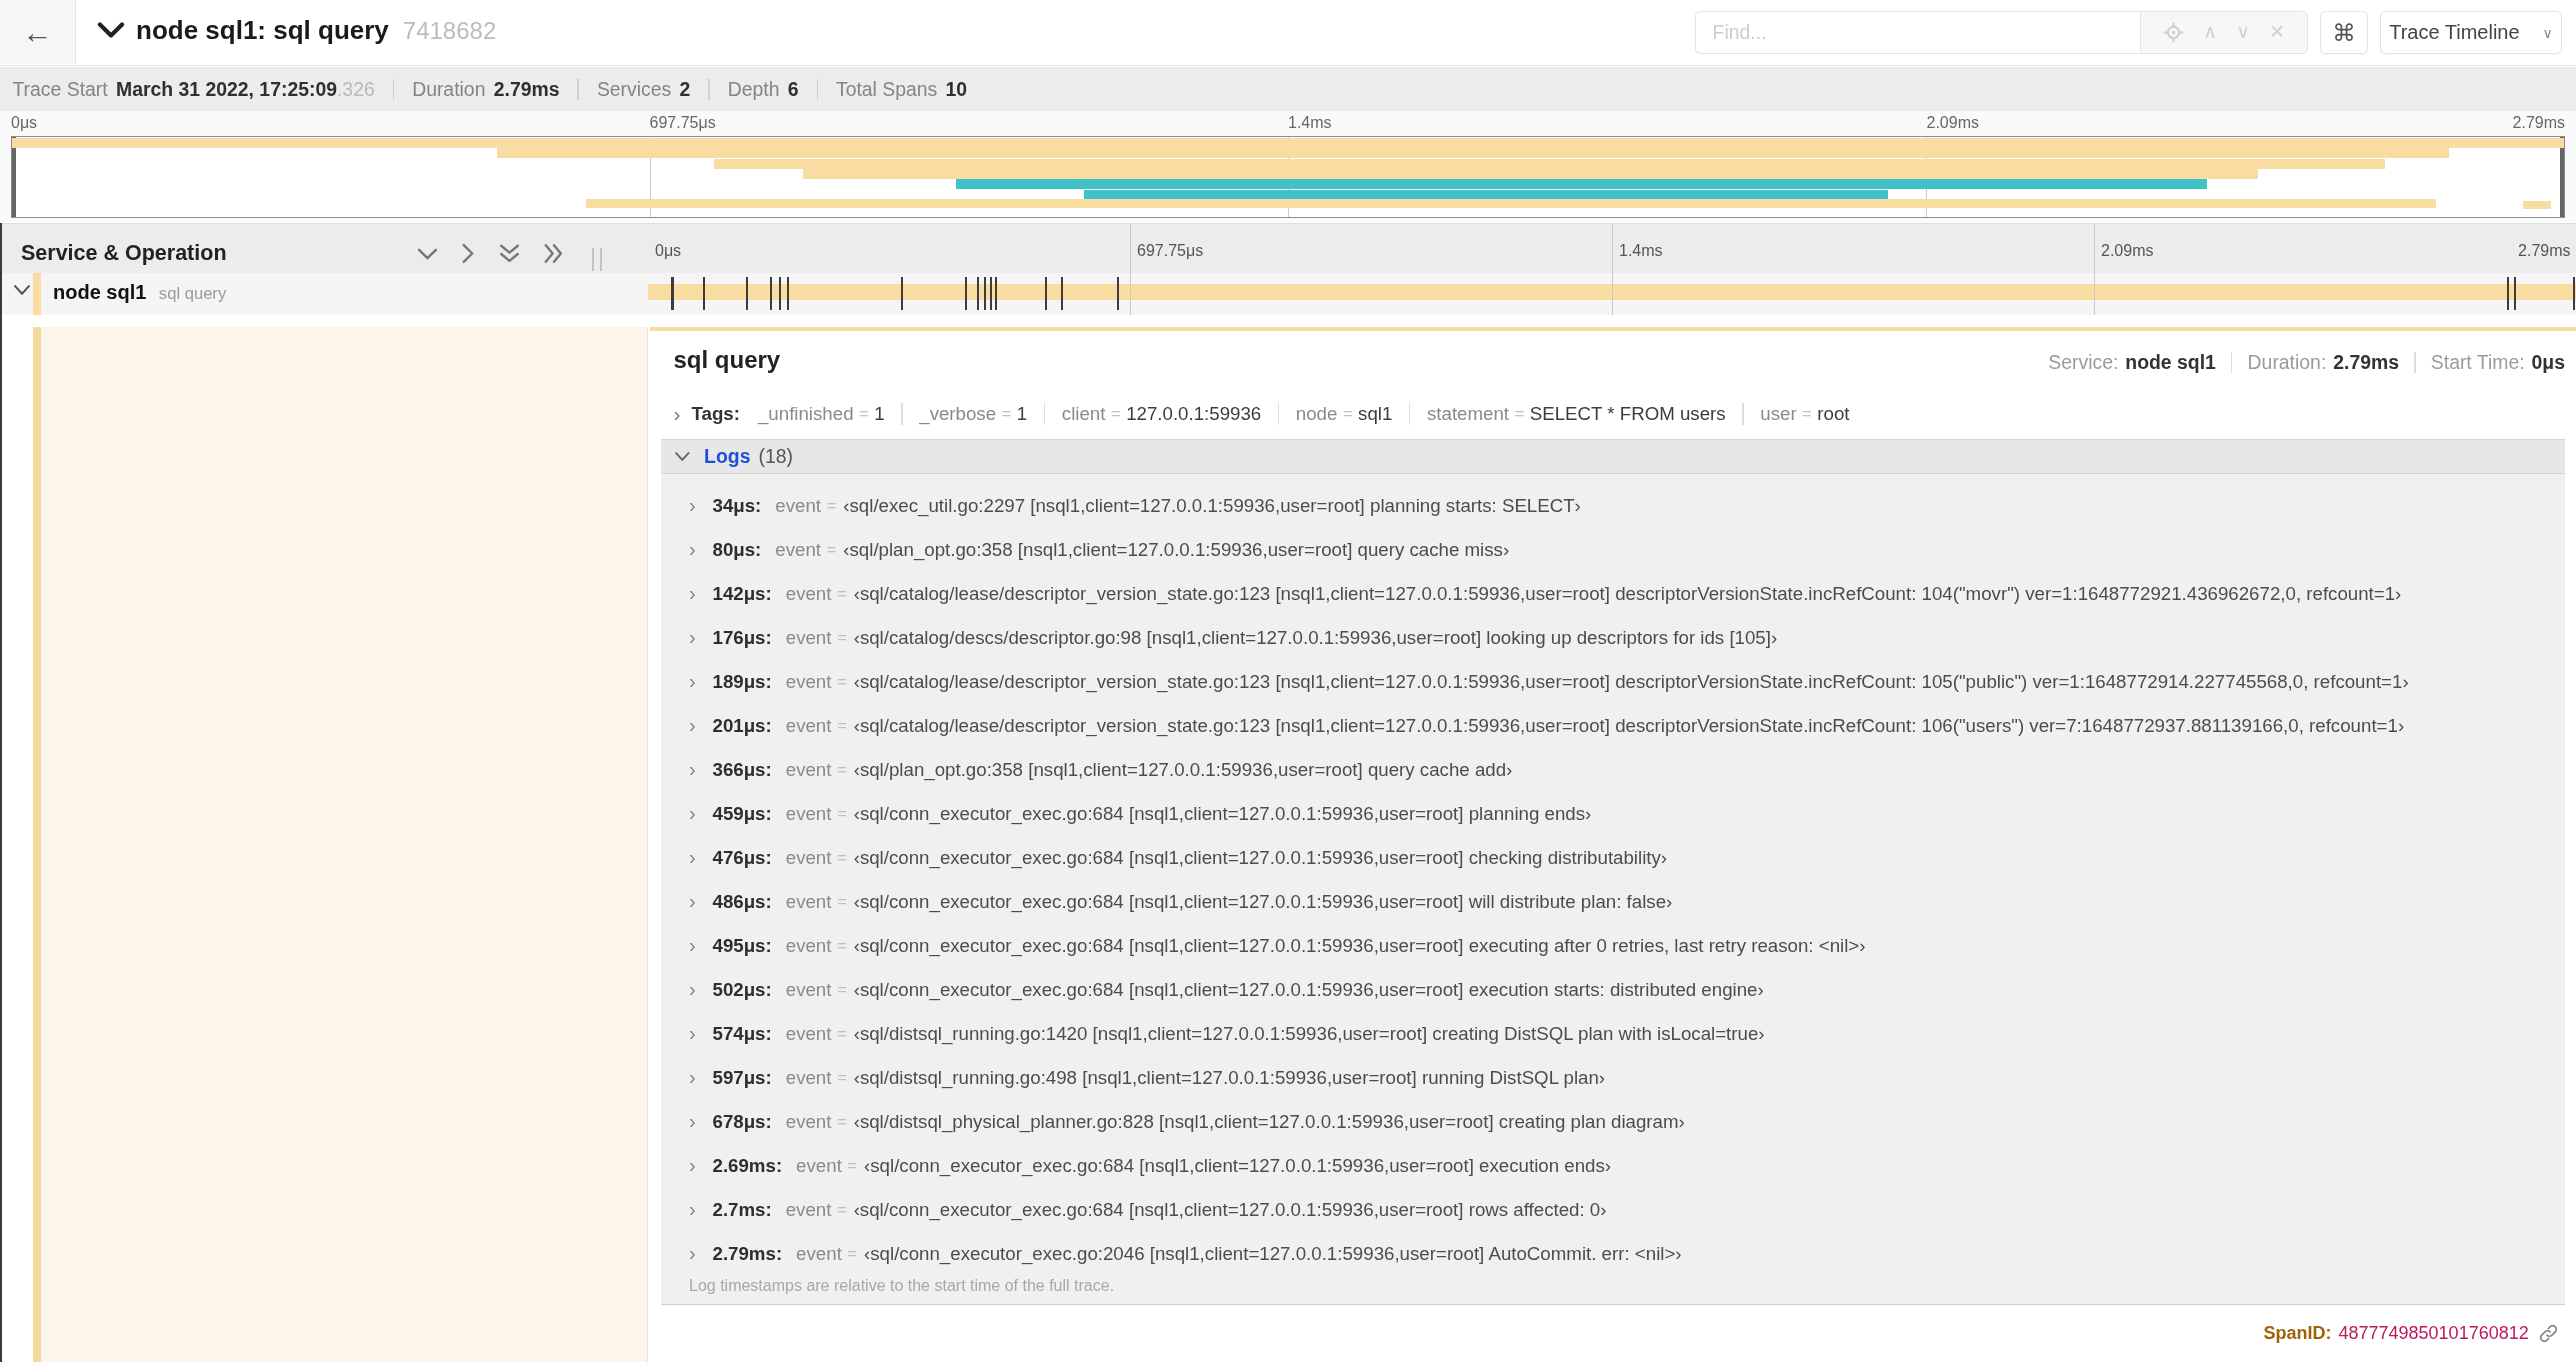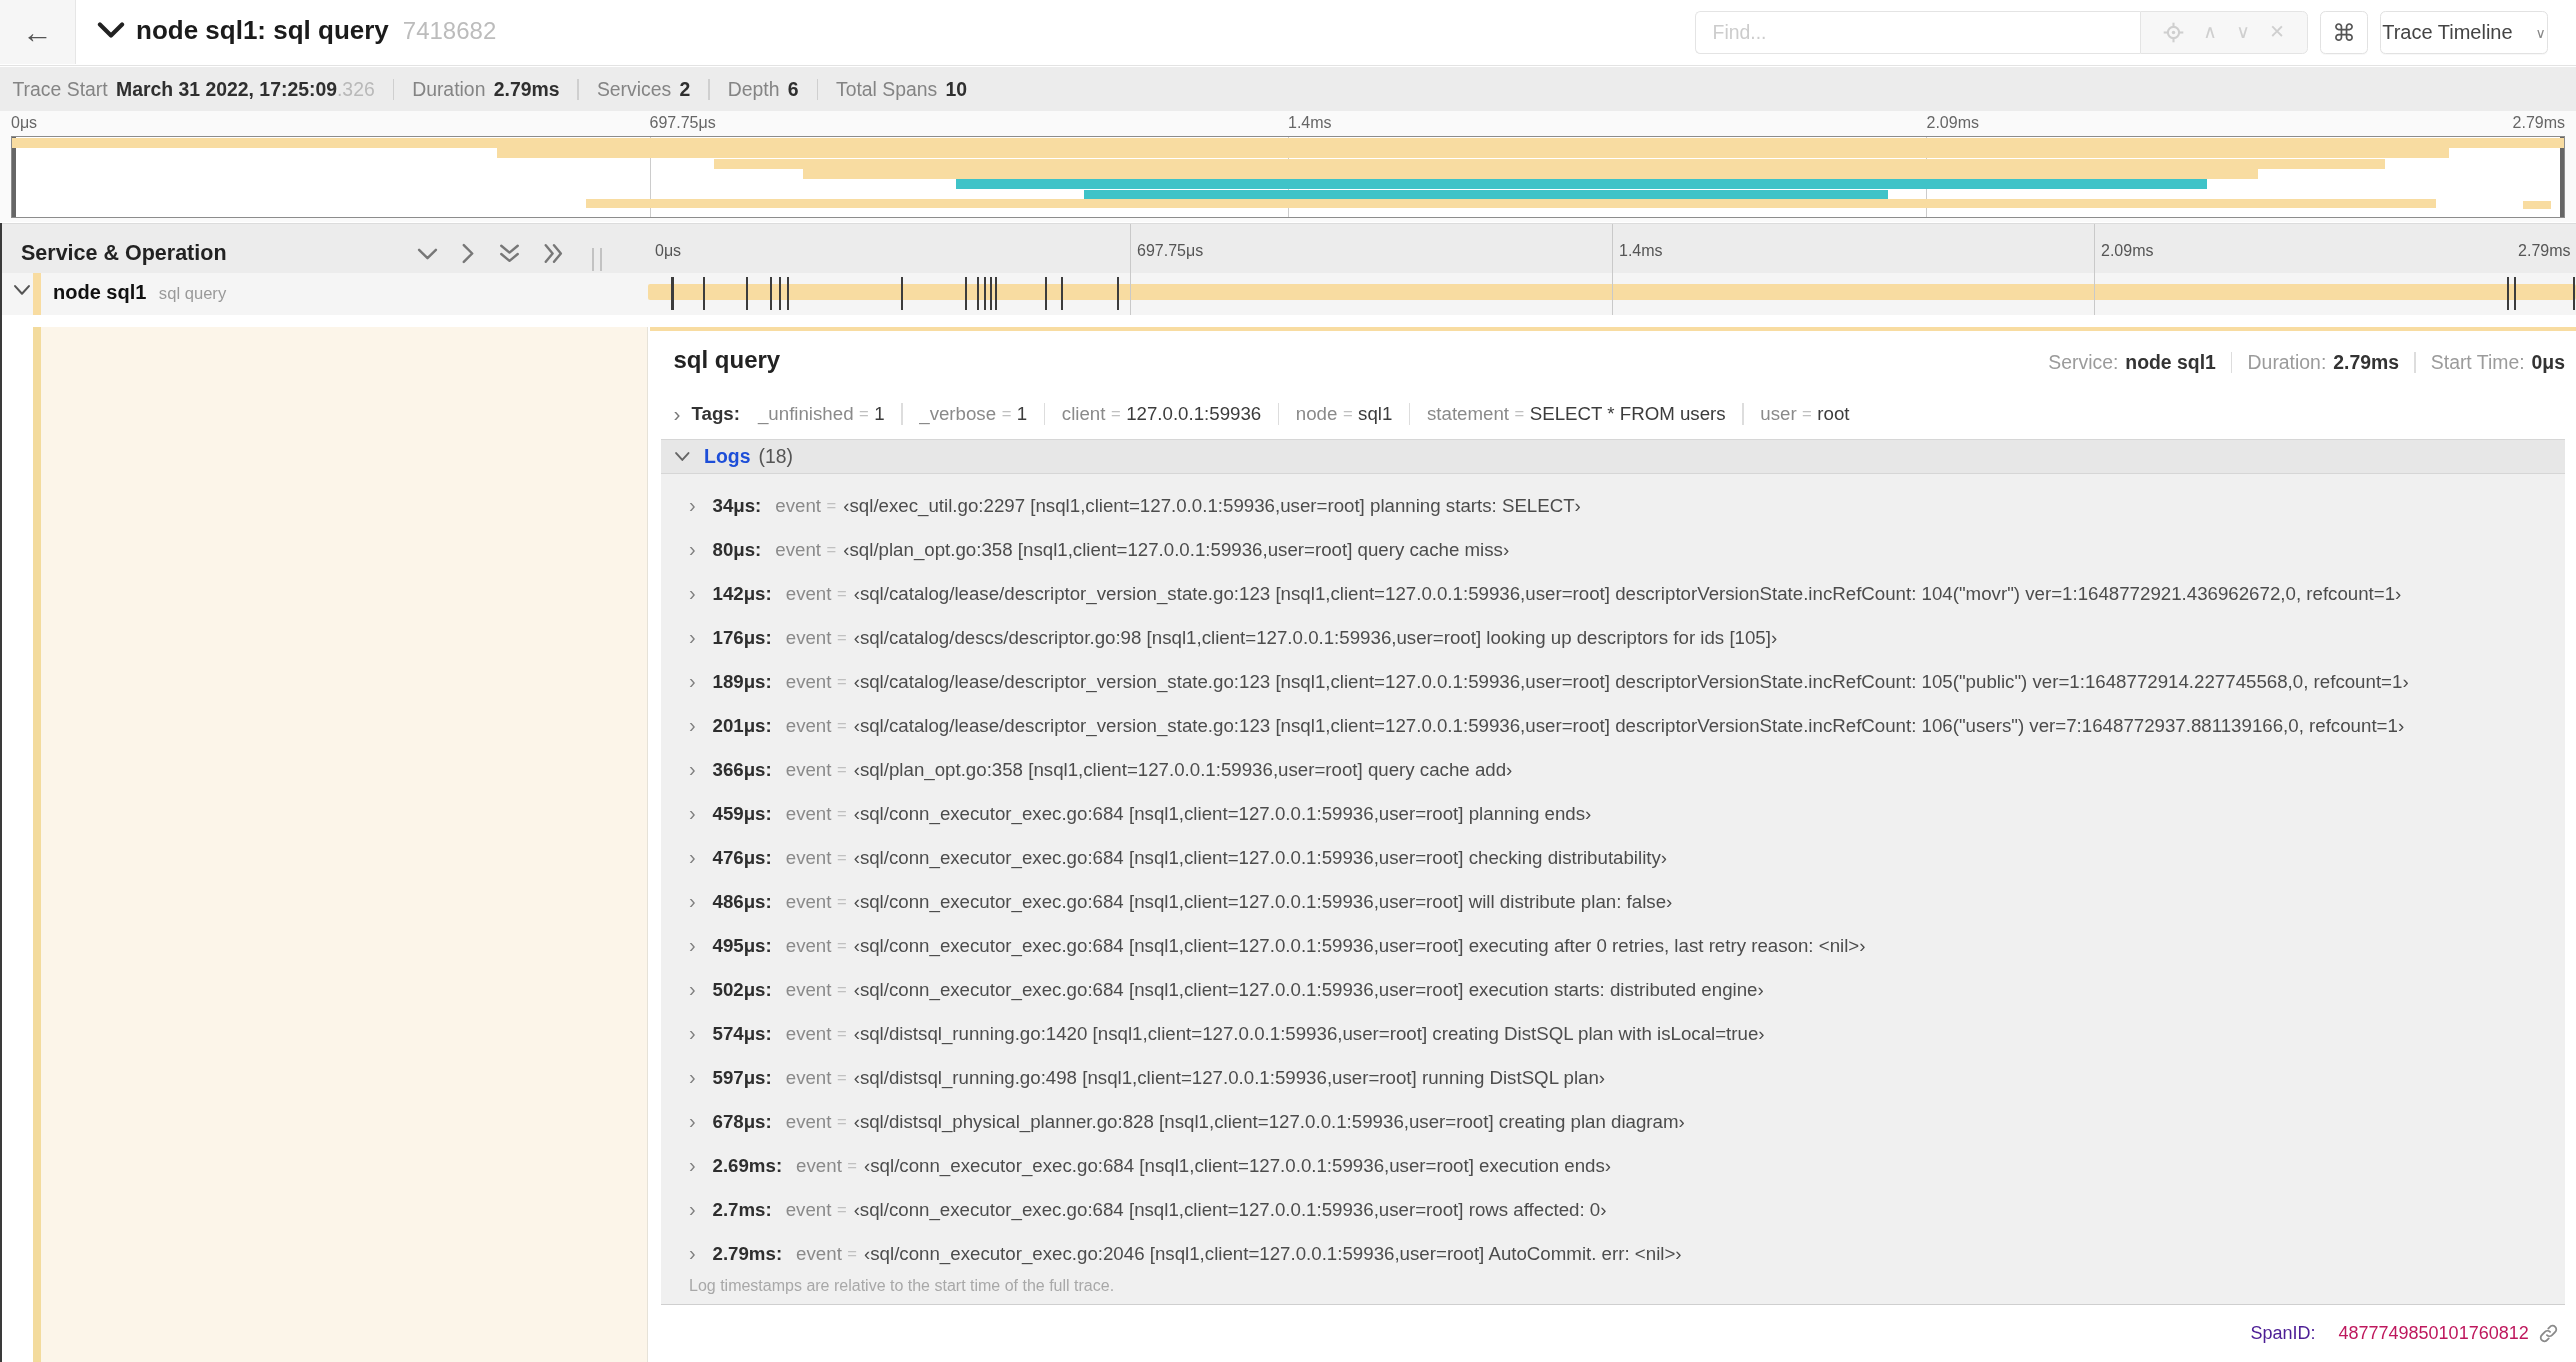--- a/index.html
+++ b/index.html
@@ -14,21 +14,21 @@
   .title-chev { position:absolute; left:97px; top:21px; }
   .hdr-title { position:absolute; left:136px; top:15.2px; font-size:26px; font-weight:bold; color:#1b1b1b; white-space:nowrap; }
   .hdr-id { font-weight:normal; color:#bcbcbc; margin-left:14px; font-size:24px; }
   .find-wrap { position:absolute; left:1695px; top:11px; height:43px; display:flex; }
   .find-input { width:445px; height:43px; border:1.4px solid #e4e4e4; border-right:none; border-radius:5.5px 0 0 5.5px; padding:0 16.6px; font-size:19.4px; color:#444; background:#fff; outline:none; font-family:"Liberation Sans",sans-serif; }
   .find-input::placeholder { color:#ccc; }
   .find-addons { width:168px; height:43px; background:#f7f7f7; border:1.4px solid #e4e4e4; border-radius:0 5.5px 5.5px 0; display:flex; align-items:center; justify-content:space-around; padding:0 12.5px; }
   .addon-ic { color:#cfcfcf; font-size:18.7px; line-height:1; cursor:pointer; display:flex; align-items:center; }
   .btn { position:absolute; top:11px; height:43px; background:#fff; border:1.4px solid #e2e2e2; border-radius:5.5px; display:flex; align-items:center; justify-content:center; cursor:pointer; box-shadow:0 0.7px 0.7px rgba(0,0,0,.03); }
   .cmd-btn { left:2320px; width:48px; font-size:23.5px; color:#555; }
-  .view-btn { left:2380px; width:168px; font-size:20px; color:#444; gap:23px; }
+  .view-btn { left:2380px; width:182px; font-size:20px; color:#444; gap:23px; }
   .view-caret { font-size:14px; color:#888; }
 
   
   .summary { position:absolute; left:0; top:67px; width:2576px; height:44px; background:#ececec; display:flex; align-items:center; padding-left:12.5px; font-size:19.4px; }
   .sum-item { display:flex; align-items:flex-end; white-space:nowrap; }
   .sum-label { color:#848484; margin-right:8.3px; }
   .sum-value { color:#2f2f2f; font-weight:bold; }
   .sum-suffix { color:#b9b9b9; font-weight:normal; }
   .sum-div { width:1.4px; height:21px; background:#cfcfcf; margin:0 18px; }
 
@@ -94,21 +94,21 @@
   .logs-area { position:absolute; left:11px; right:11px; top:147px; bottom:46px; background:#f0f0f0; border-bottom:1.4px solid #cfcfcf; overflow:hidden; }
   .log-row { height:44px; display:flex; align-items:center; padding-left:28px; white-space:nowrap; font-size:18.7px; cursor:pointer; }
   .log-row:first-child { margin-top:9.7px; }
   .log-chev { color:#808080; font-size:20px; width:23.5px; }
   .log-t { font-weight:bold; color:#2e2e2e; margin-right:14px; }
   .log-field { color:#8a8a8a; margin-right:5.5px; }
   .log-eq { color:#c0c0c0; margin-right:7px; font-size:16.6px; }
   .log-v { color:#4c4c4c; }
   .logs-note { position:absolute; left:28px; bottom:8.3px; font-size:16px; color:#a8a8a8; }
   .spanid-row { position:absolute; right:16.6px; bottom:7px; display:flex; align-items:center; font-size:18px; }
-  .spanid-label { color:#4c1d95; margin-right:23px; }
+  .spanid-label { color:#a16207; margin-right:7px;font-weight:bold; }
   .spanid-value { color:#be185d; }
   .link-ic { margin-left:9.7px; display:flex; align-items:center; cursor:pointer; }
 
   svg.chev { display:block; }
 </style>
 </head>
 <body>
 
 <div class="page">
 

